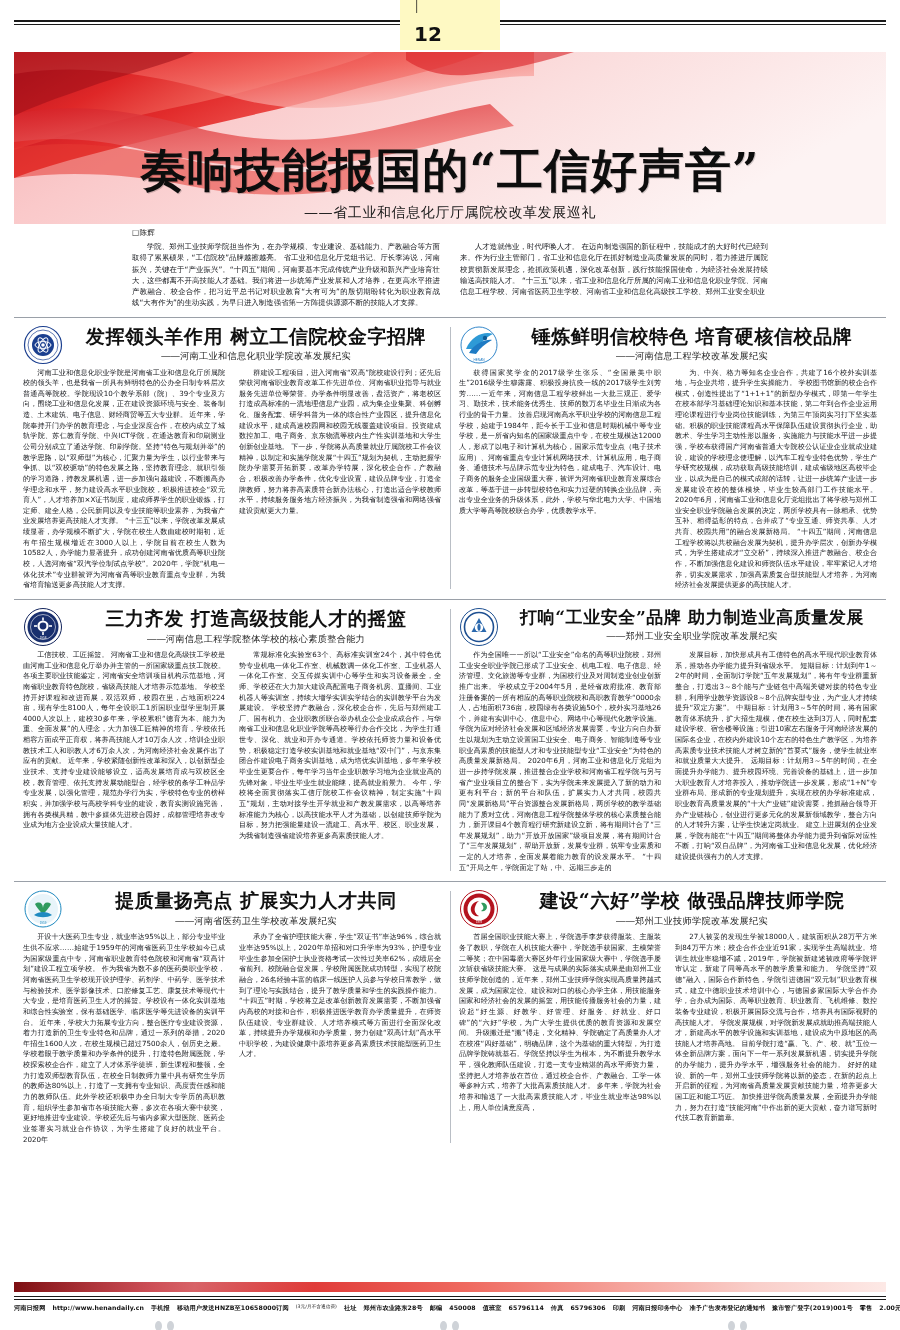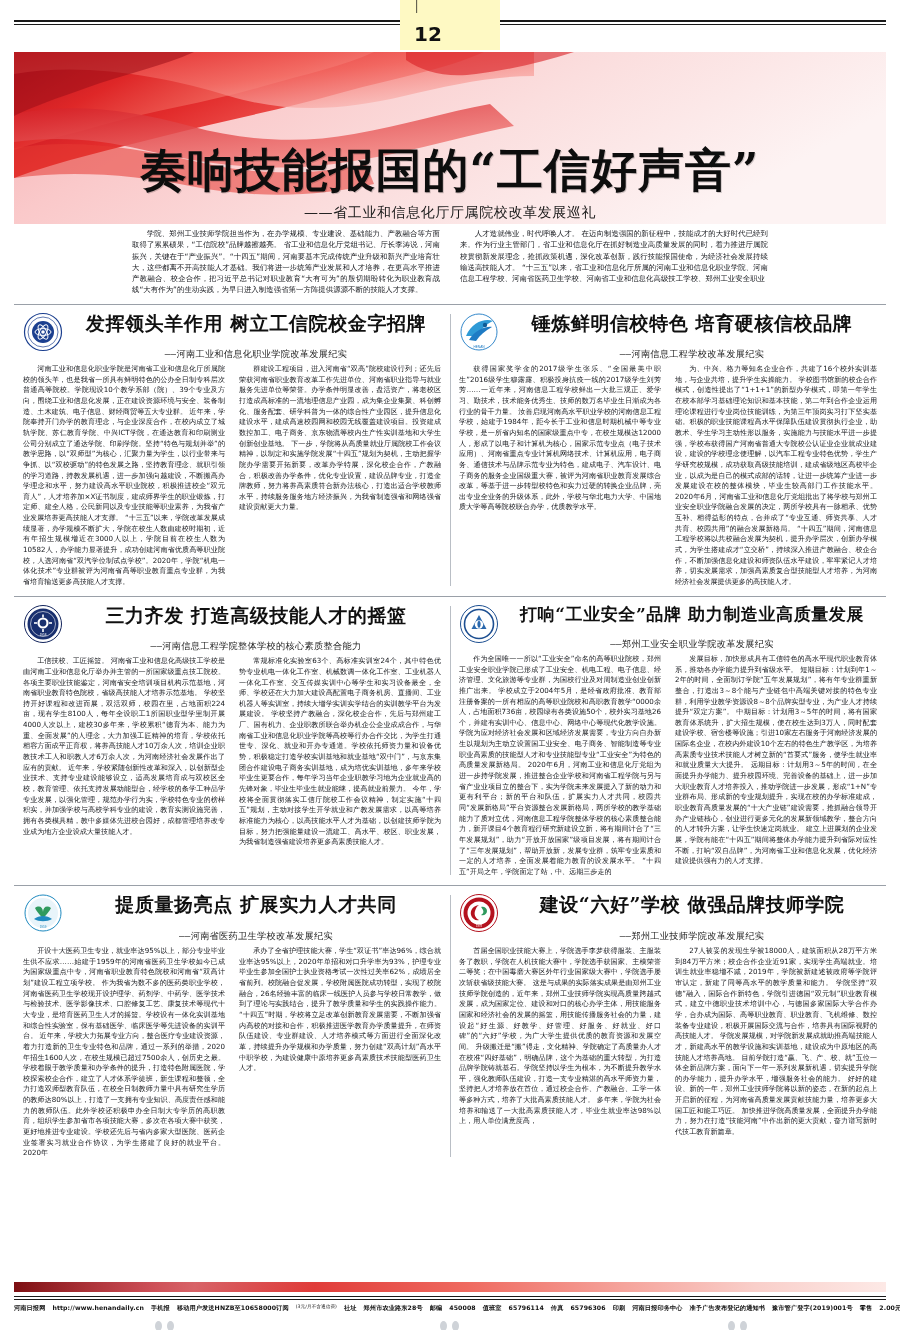--- a/index.html
+++ b/index.html
@@ -124,22 +124,22 @@
   .art-head { display:flex; align-items:flex-start; gap:8px; margin-bottom:3px; }
   .logo-badge { flex:0 0 auto; width:40px; height:40px; position:relative; }
   .art-headtext { flex:1 1 auto; text-align:center; padding-top:1px; }
   .art-title {
     font-family:"DejaVu Serif","Liberation Serif",serif;
     font-size:19px; font-weight:bold; color:#101010;
     letter-spacing:0.6px; line-height:1.14; white-space:nowrap;
   }
   .art-title.sm { font-size:17px; }
   .art-sub {
-    font-family:Liberation Mono, monospace;
-    font-size:9.2px; color:#1c1c1c; margin-top:14px; letter-spacing:0.3px;
+    font-family:Liberation Sans, sans-serif;
+    font-size:9.2px; color:#1c1c1c; margin-top:3px; letter-spacing:0.3px;
   }
 
   
   .art-body {
     display:flex; gap:14px; margin-top:1px;
   }
   .art-body .sub {
     flex:1 1 0; min-width:0;
     font-size:7.1px;
     line-height:1.5;
@@ -236,20 +236,21 @@
       <path d="M392,0 L560,0 C528,10 496,18 462,22 C432,26 410,20 392,8 Z" fill="#d81f25" opacity="0.6"></path>
     </svg>
   </div>
   <div class="banner-title-zone">
     <div class="banner-title">奏响技能报国的“工信好声音”</div>
     <div class="banner-sub">——省工业和信息化厅厅属院校改革发展巡礼</div>
   </div>
 </div>
 
 <div class="lead-wrap">
+  <div class="byline">□陈辉</div>
   <div class="lead-cols">
     <div class="lead-col">
         <p>学院、郑州工业技师学院担当作为，在办学规模、专业建设、基础能力、产教融合等方面取得了累累硕果，“工信院校”品牌越擦越亮。
 省工业和信息化厅党组书记、厅长李涛说，河南振兴，关键在于“产业振兴”。“十四五”期间，河南要基本完成传统产业升级和新兴产业培育壮大，这些都离不开高技能人才基础。我们将进一步统筹产业发展和人才培养，在更高水平推进产教融合、校企合作，把习近平总书记对职业教育“大有可为”的殷切期盼转化为职业教育战线“大有作为”的生动实践，为早日进入制造强省第一方阵提供源源不断的技能人才支撑。</p>
       </div>
     <div class="lead-col">
         <p>人才造就伟业，时代呼唤人才。
 在迈向制造强国的新征程中，技能成才的大好时代已经到来。作为行业主管部门，省工业和信息化厅在抓好制造业高质量发展的同时，着力推进厅属院校贯彻新发展理念，抢抓政策机遇，深化改革创新，践行技能报国使命，为经济社会发展持续输送高技能人才。
 “十三五”以来，省工业和信息化厅所属的河南工业和信息化职业学院、河南信息工程学校、河南省医药卫生学校、河南省工业和信息化高级技工学校、郑州工业安全职业</p>
       </div>

